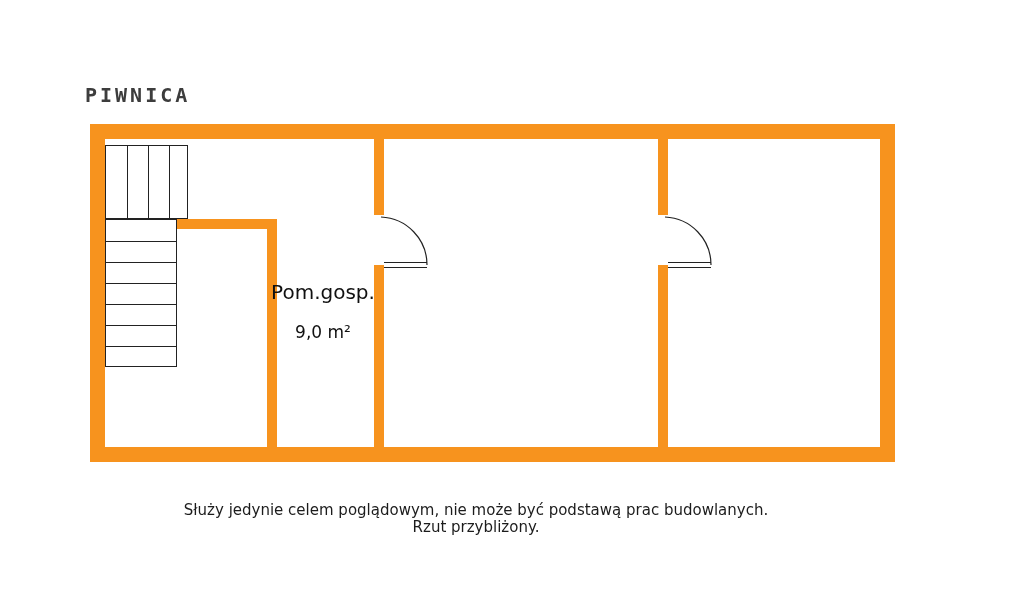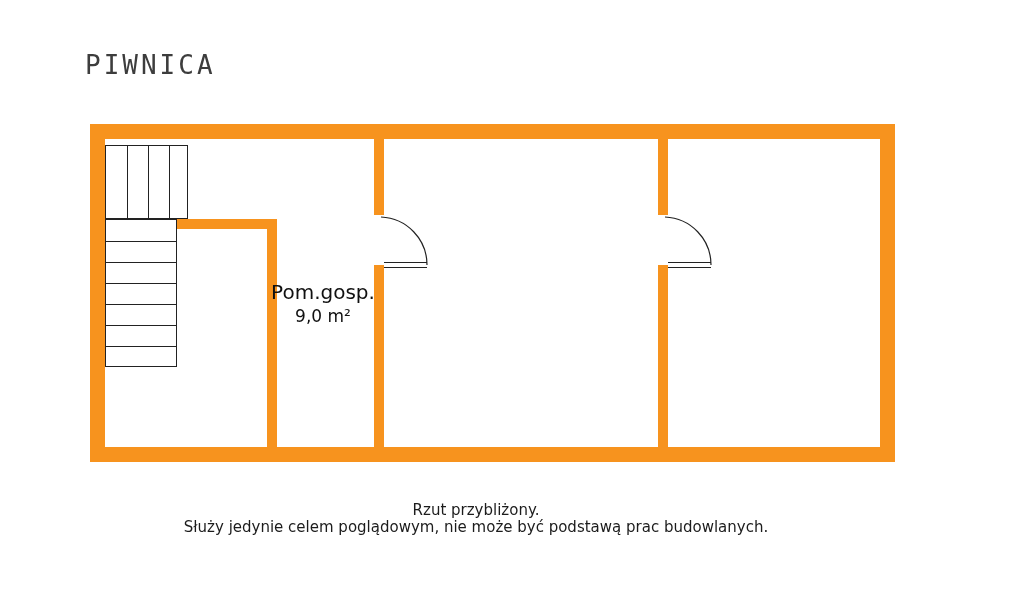--- a/index.html
+++ b/index.html
@@ -7,24 +7,24 @@
     position: relative;
     width: 1024px;
     height: 598px;
     background: #ffffff;
     font-family: "DejaVu Sans", sans-serif;
     overflow: hidden;
   }
   .plan-title {
     position: absolute;
     left: 85px;
-    top: 50px;
+    top: 83px;
     font-family: "DejaVu Sans Mono", monospace;
-    font-size: 26px;
-    font-weight: 400;
+    font-size: 20px;
+    font-weight: 700;
     letter-spacing: 3px;
     color: #3d3d3d;
   }
   .plan {
     position: absolute;
     left: 90px;
     top: 124px;
     width: 805px;
     height: 338px;
   }
@@ -66,21 +66,21 @@
   .arc-layer { position: absolute; left: 0; top: 0; }
 
   .room-label {
     position: absolute;
     transform: translateX(-50%);
     text-align: center;
     color: #111111;
     white-space: nowrap;
   }
   .room-label .room-name { font-size: 20px; line-height: 22px; }
-  .room-label .room-area { font-size: 17px; line-height: 19px; margin-top: 4px; }
+  .room-label .room-area { font-size: 17px; line-height: 19px; margin-top: 20px; }
   .label-pom      { left: 233px; top: 157px; }
   .label-pralnia  { left: 423px; top: 155px; }
   .label-kotlownia{ left: 686px; top: 152px; }
 
   .footer {
     position: absolute;
     left: 476px;
     top: 502px;
     transform: translateX(-50%);
     text-align: center;
@@ -133,17 +133,17 @@
     </svg>
 
     <div class="room-label label-pom">
       <div class="room-name">Pom.gosp.</div>
       <div class="room-area">9,0 m²</div>
     </div>
 
   </div>
 
   <div class="footer">
+    <div>Służy jedynie celem poglądowym, nie może być podstawą prac budowlanych.</div>
     <div>Rzut przybliżony.</div>
-    <div>Służy jedynie celem poglądowym, nie może być podstawą prac budowlanych.</div>
   </div>
 
 </div>
 
 </body></html>

